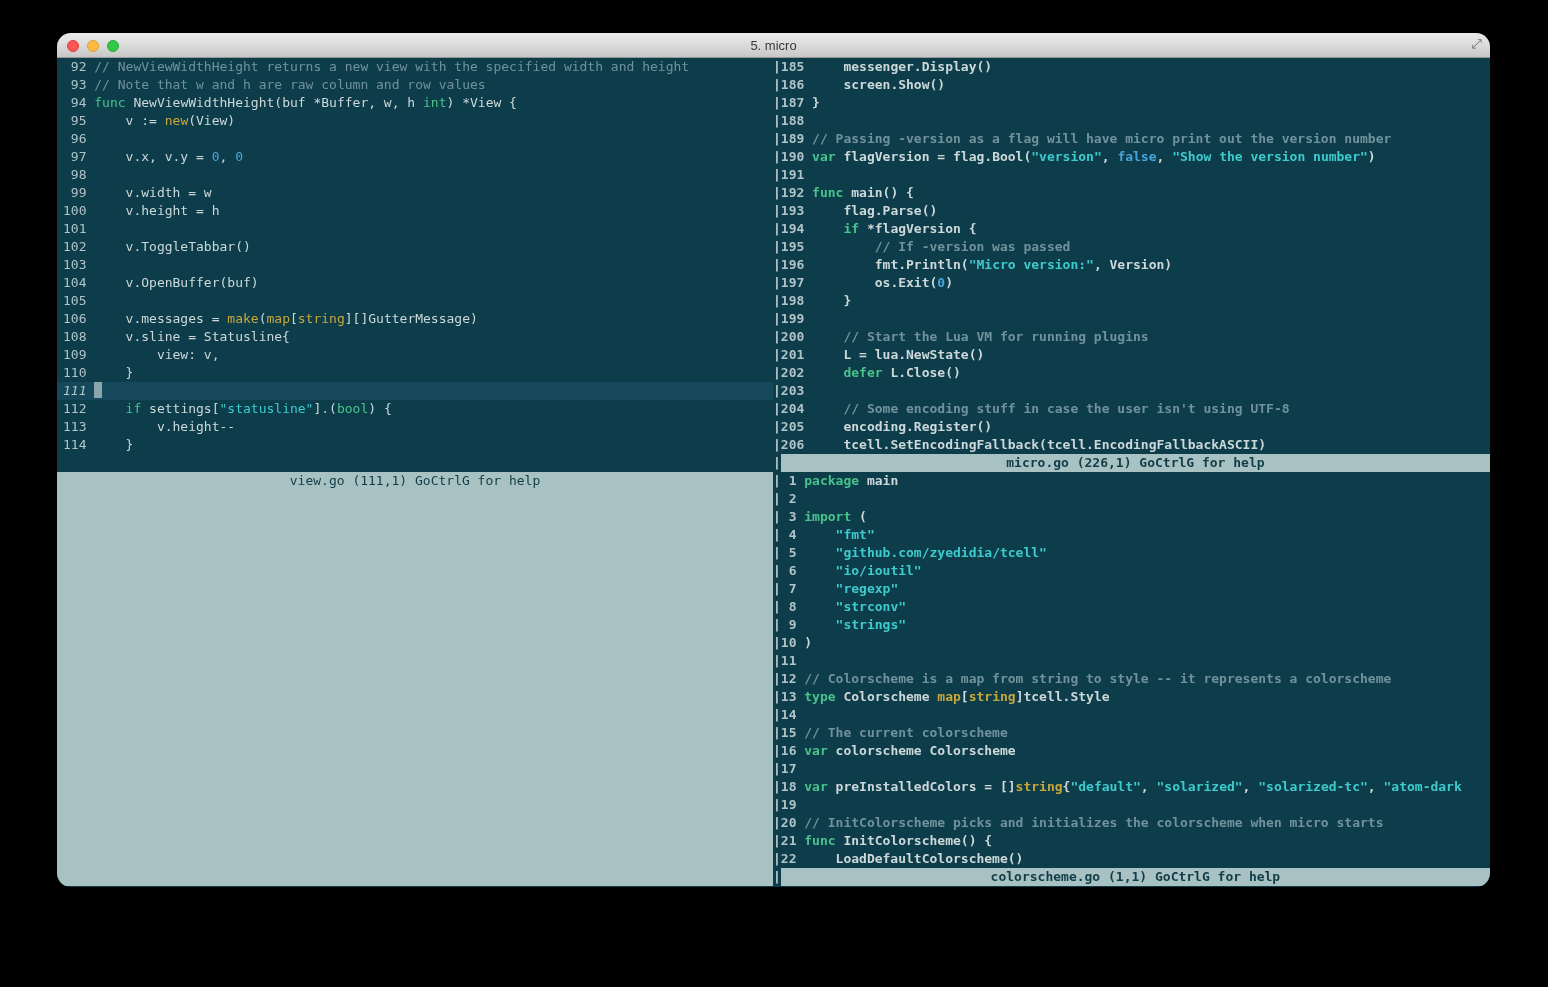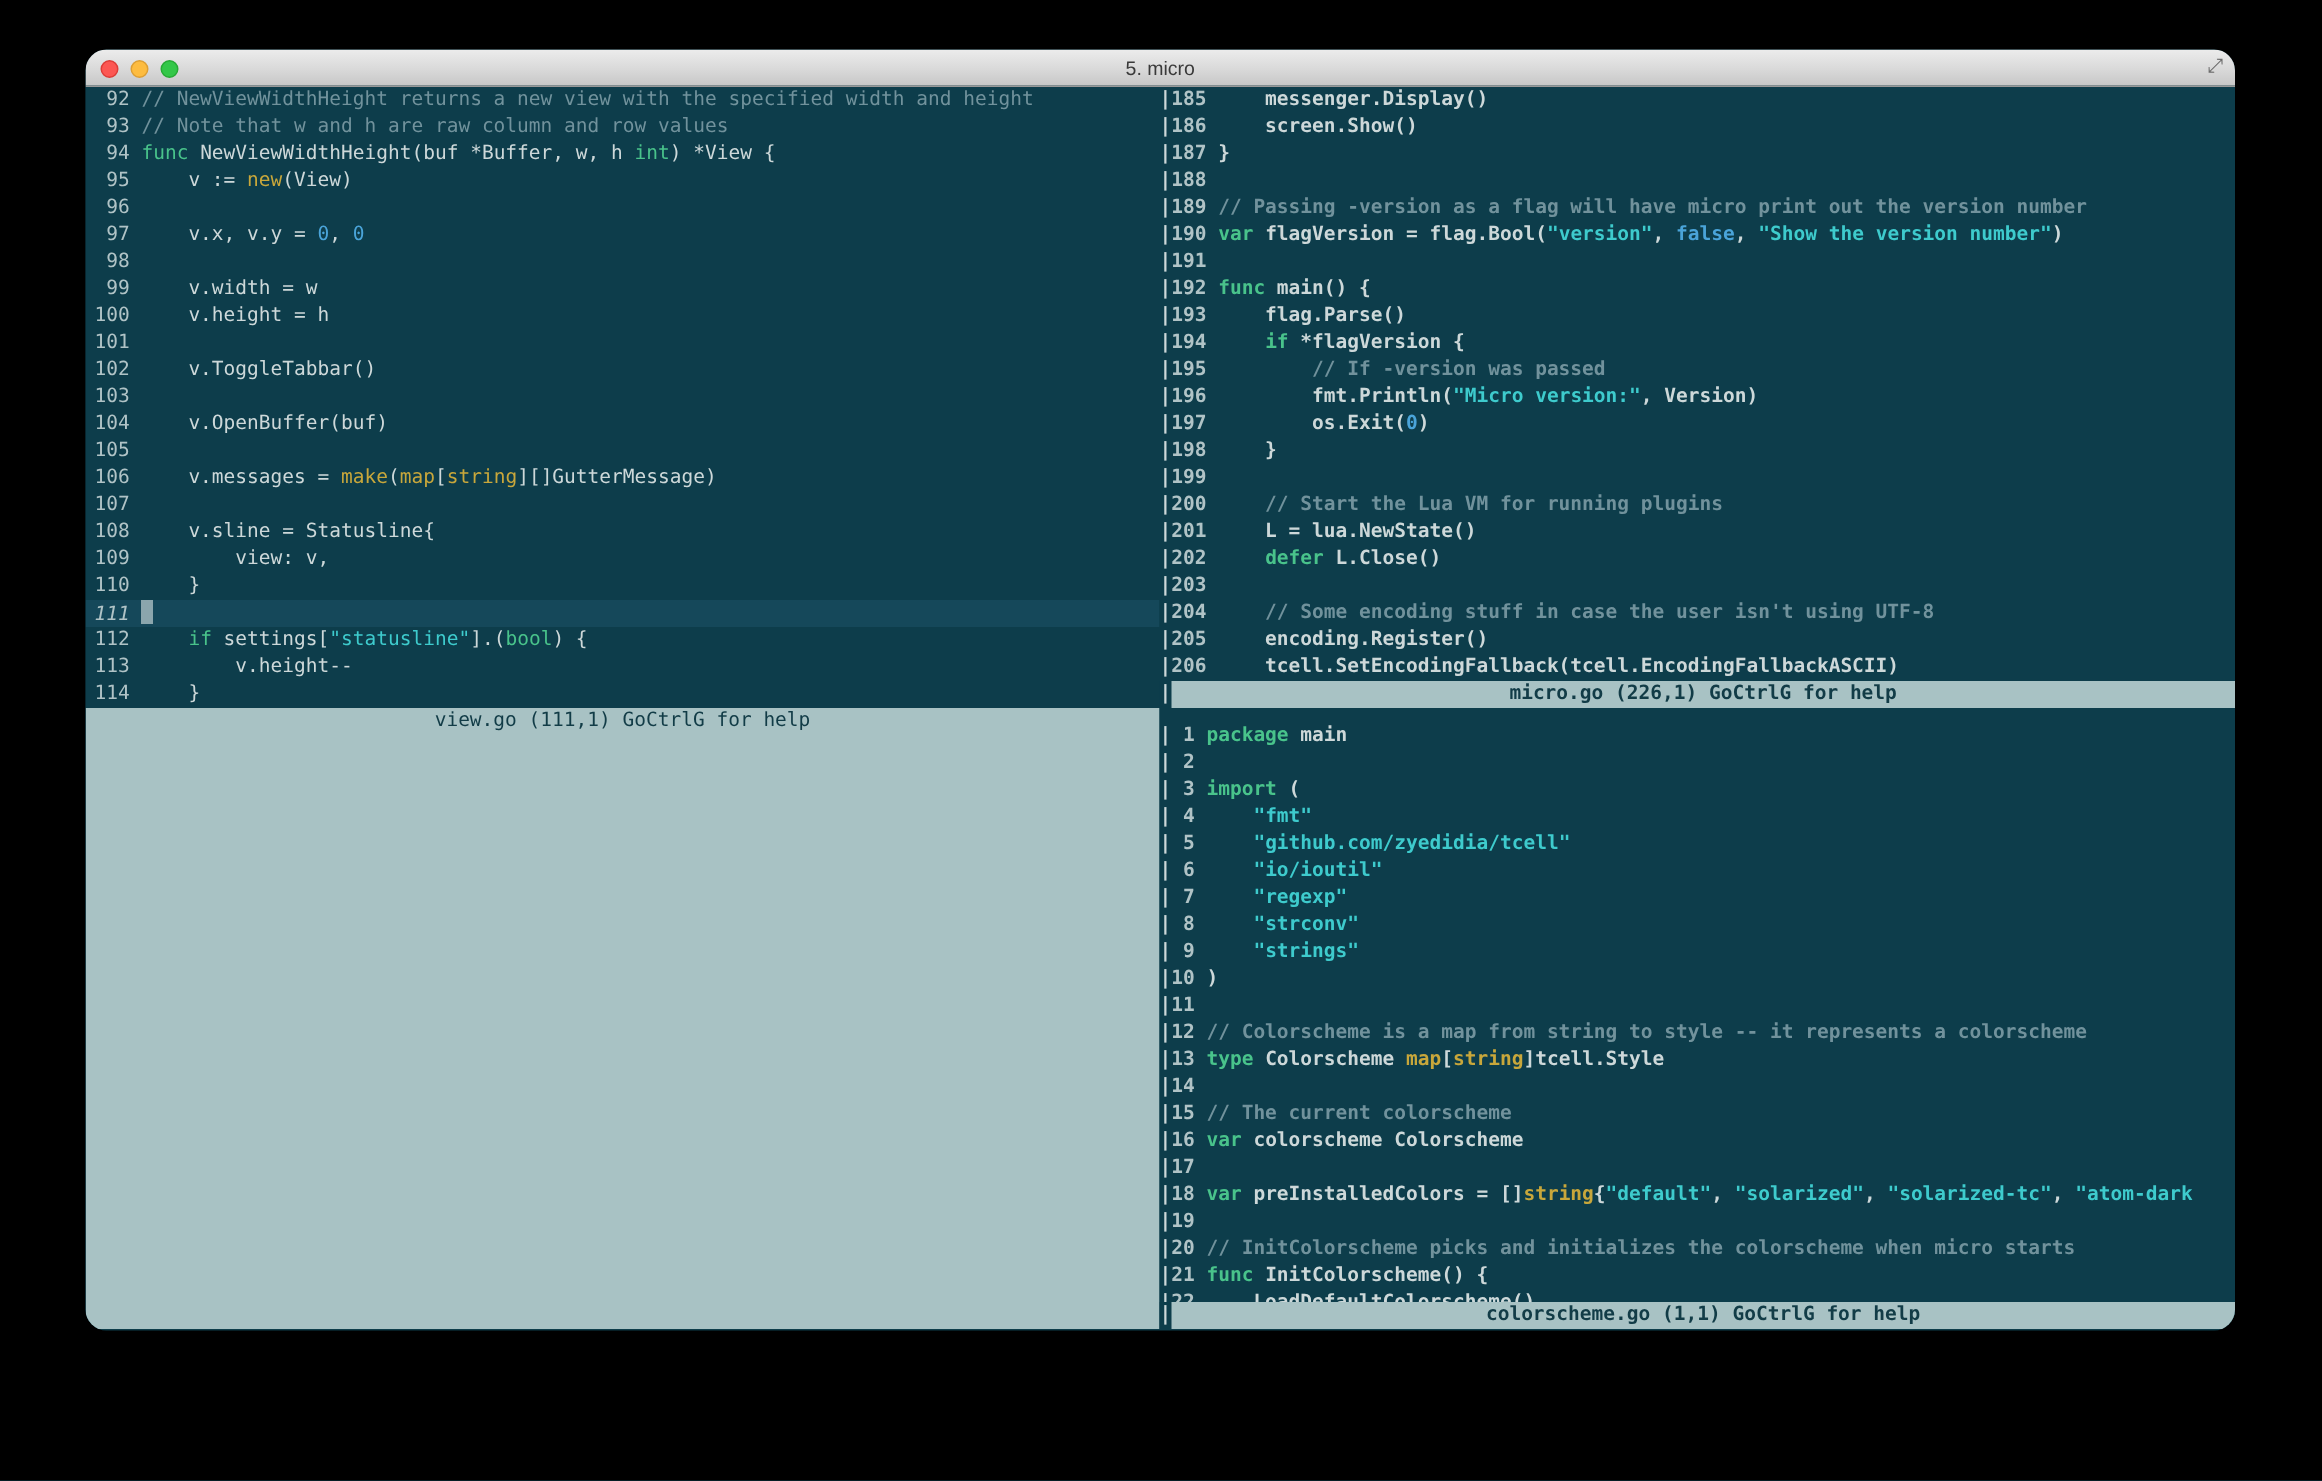--- a/index.html
+++ b/index.html
@@ -25,21 +25,21 @@
   .light.yellow{background:#fdbc40;border:1px solid #dd9f34;}
   .light.green{background:#33c748;border:1px solid #27aa35;}
   .resize-glyph{position:absolute;right:8px;top:3px;color:#6c6c6c;font-size:13px;}
   .terminal{display:flex;height:828px;background:var(--bg);color:var(--fg);
             font:13px/18px "DejaVu Sans Mono",monospace;}
   .pane-left{width:716px;display:flex;flex-direction:column;overflow:hidden;}
   .pane-right{flex:1;display:flex;flex-direction:column;min-width:0;overflow:hidden;font-weight:bold;}
   .code-area{overflow:hidden;}
   .pane-left .code-area{flex:1;}
   .code-top{height:396px;}
-  .code-bottom{flex:1;margin-top:10px;}
+  .code-bottom{flex:1;}
   .line{height:18px;white-space:pre;}
   .line.current{background:var(--cursorline);font-style:italic;}
   .pane-left .line{padding-left:6px;}
   .ln{display:inline-block;text-align:right;color:var(--linenum);margin-right:1ch;}
   .lnw3 .ln{width:3ch;}
   .lnw2 .ln{width:2ch;}
   .vdiv{color:var(--fg);}
   .k{color:var(--keyword);} .s{color:var(--string);} .b{color:var(--builtin);}
   .n{color:var(--number);}  .c{color:var(--comment);} .d{color:var(--fg);}
   .cursor{display:inline-block;width:8px;height:16px;background:var(--cursor);
@@ -76,21 +76,20 @@
           <div class="line"><span class="ln">97</span><span class="code"><span class="d">    v.x, v.y = </span><span class="n">0</span><span class="d">, </span><span class="n">0</span></span></div>
           <div class="line"><span class="ln">98</span><span class="code"></span></div>
           <div class="line"><span class="ln">99</span><span class="code"><span class="d">    v.width = w</span></span></div>
           <div class="line"><span class="ln">100</span><span class="code"><span class="d">    v.height = h</span></span></div>
           <div class="line"><span class="ln">101</span><span class="code"></span></div>
           <div class="line"><span class="ln">102</span><span class="code"><span class="d">    v.ToggleTabbar()</span></span></div>
           <div class="line"><span class="ln">103</span><span class="code"></span></div>
           <div class="line"><span class="ln">104</span><span class="code"><span class="d">    v.OpenBuffer(buf)</span></span></div>
           <div class="line"><span class="ln">105</span><span class="code"></span></div>
           <div class="line"><span class="ln">106</span><span class="code"><span class="d">    v.messages = </span><span class="b">make</span><span class="d">(</span><span class="b">map</span><span class="d">[</span><span class="b">string</span><span class="d">][]GutterMessage)</span></span></div>
-          <div class="line"><span class="ln">107</span><span class="code"></span></div>
           <div class="line"><span class="ln">108</span><span class="code"><span class="d">    v.sline = Statusline{</span></span></div>
           <div class="line"><span class="ln">109</span><span class="code"><span class="d">        view: v,</span></span></div>
           <div class="line"><span class="ln">110</span><span class="code"><span class="d">    }</span></span></div>
           <div class="line current"><span class="ln">111</span><span class="code"><span class="cursor"></span></span></div>
           <div class="line"><span class="ln">112</span><span class="code"><span class="d">    </span><span class="k">if</span><span class="d"> settings[</span><span class="s">"statusline"</span><span class="d">].(</span><span class="k">bool</span><span class="d">) {</span></span></div>
           <div class="line"><span class="ln">113</span><span class="code"><span class="d">        v.height--</span></span></div>
           <div class="line"><span class="ln">114</span><span class="code"><span class="d">    }</span></span></div>
         </div>
       <div class="statusbar">
         <span>view.go (111,1) Go</span>

